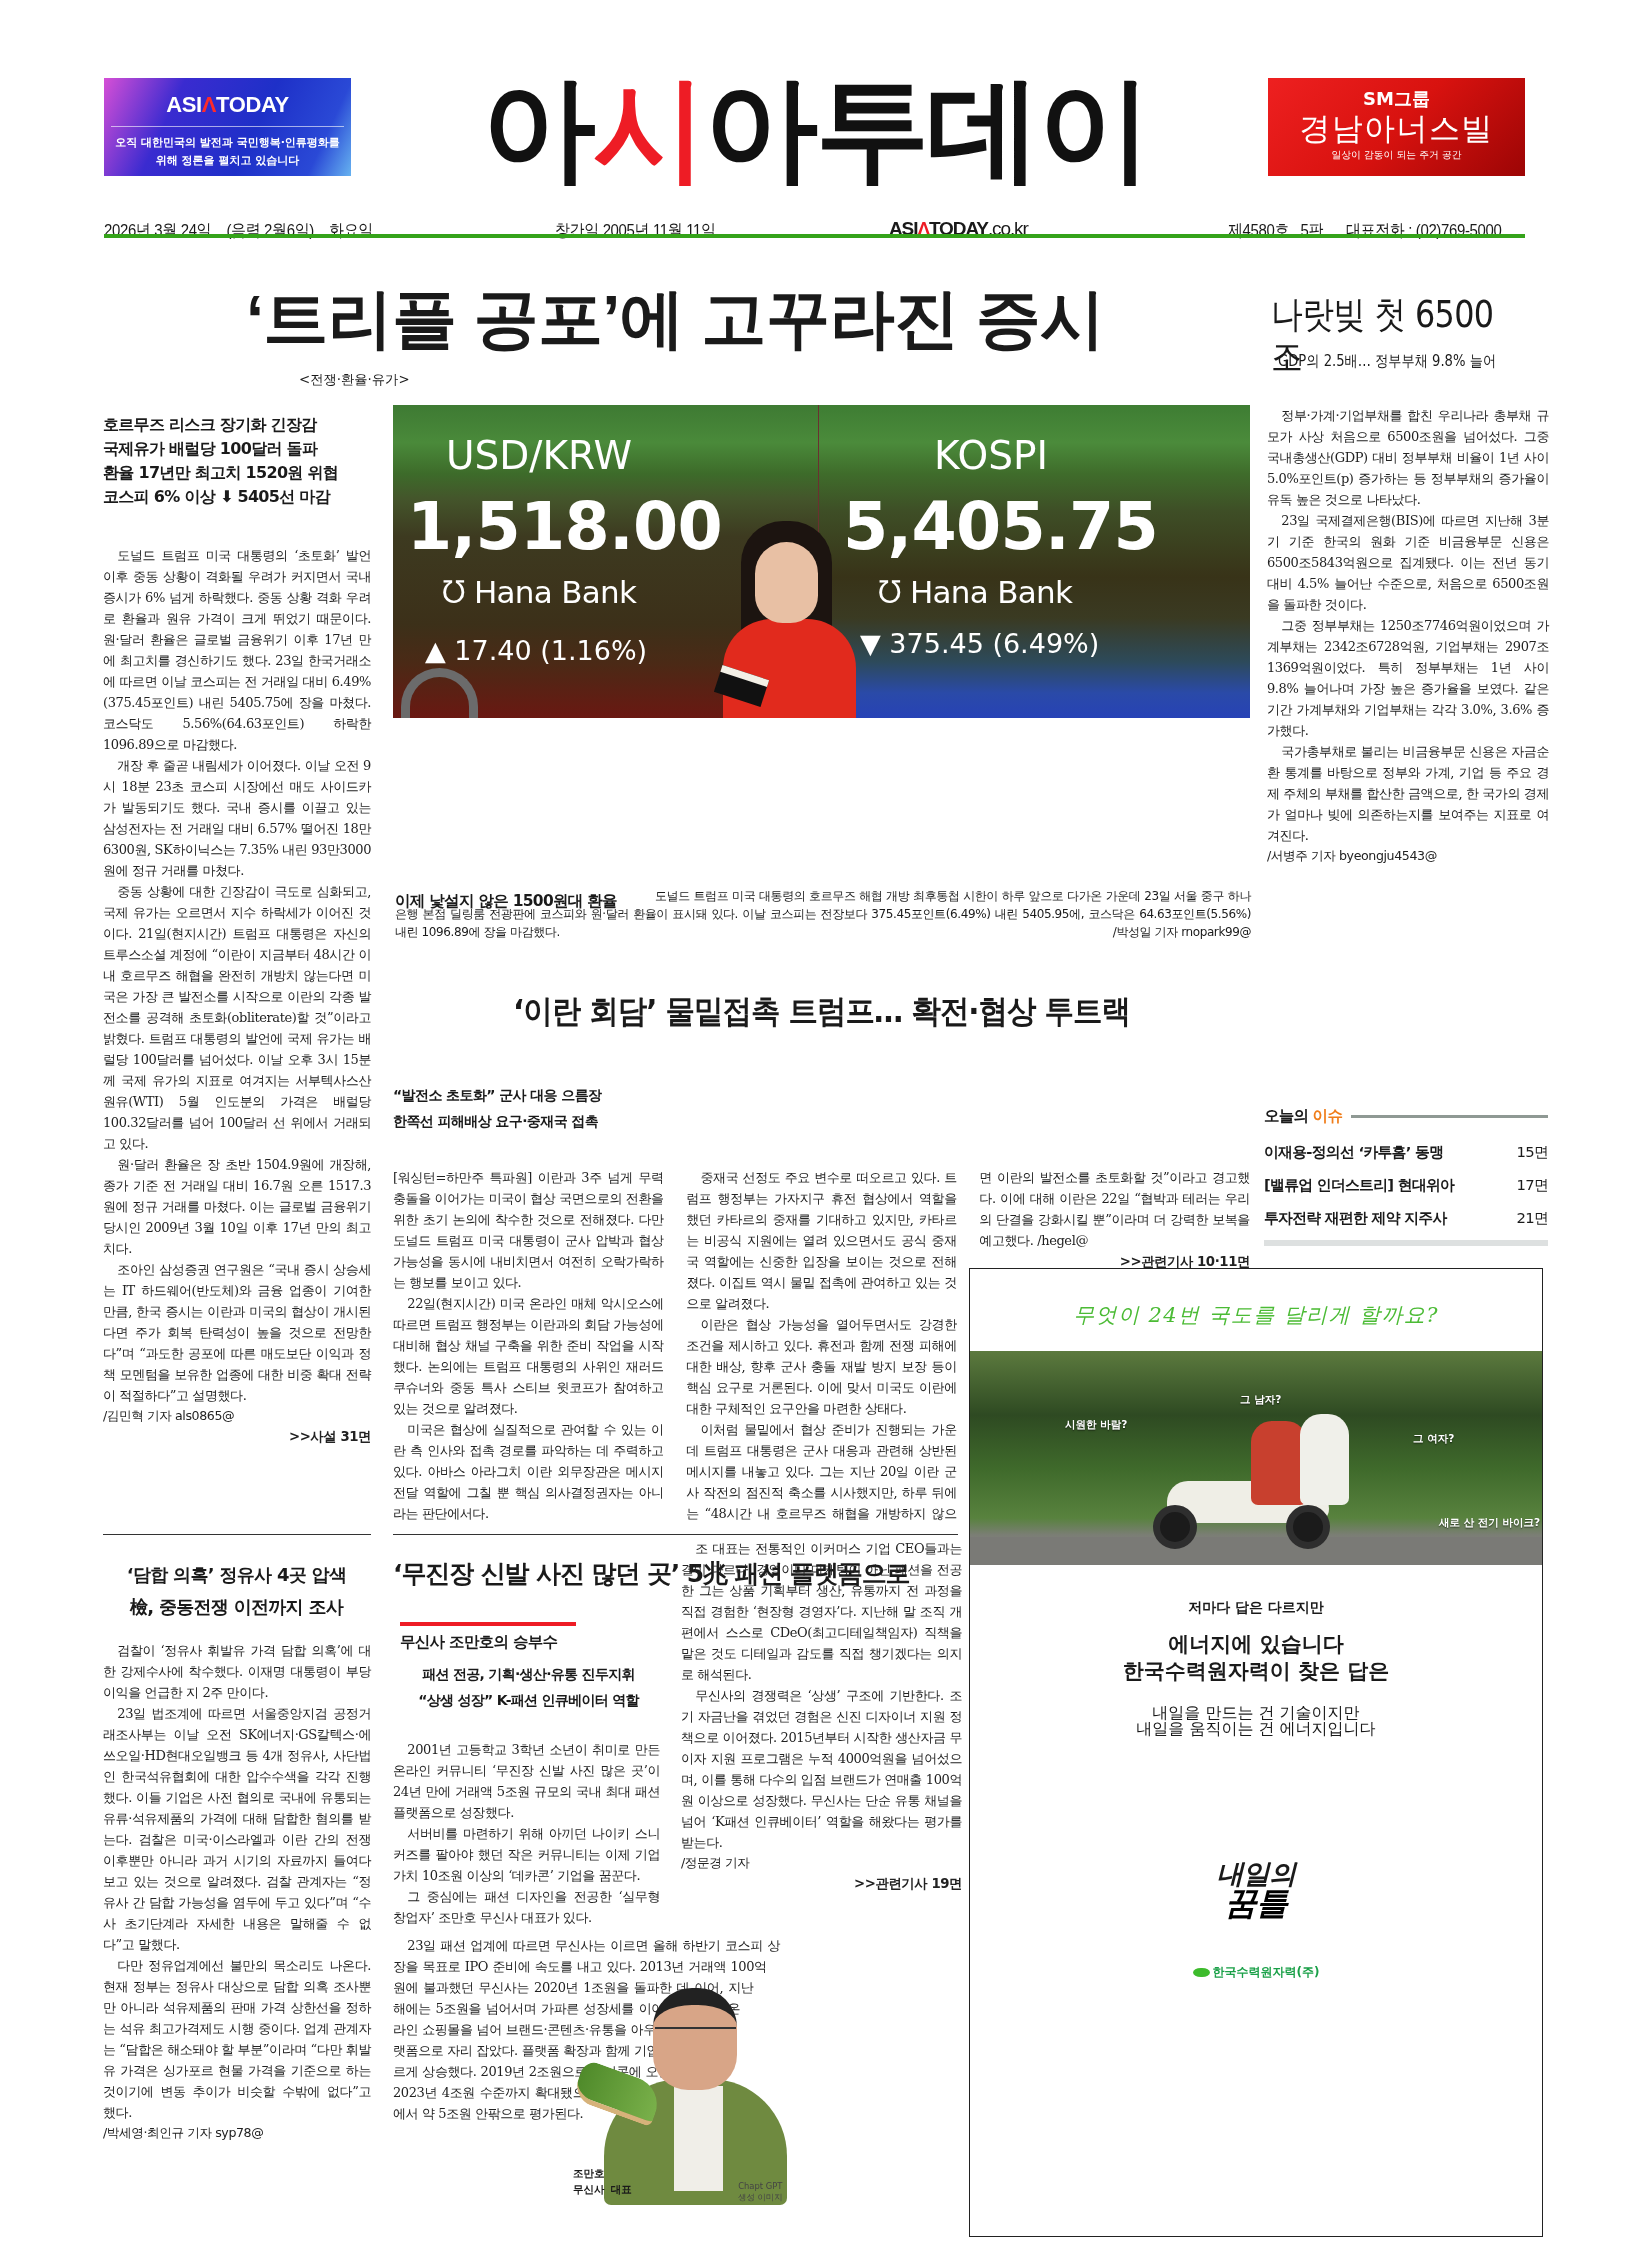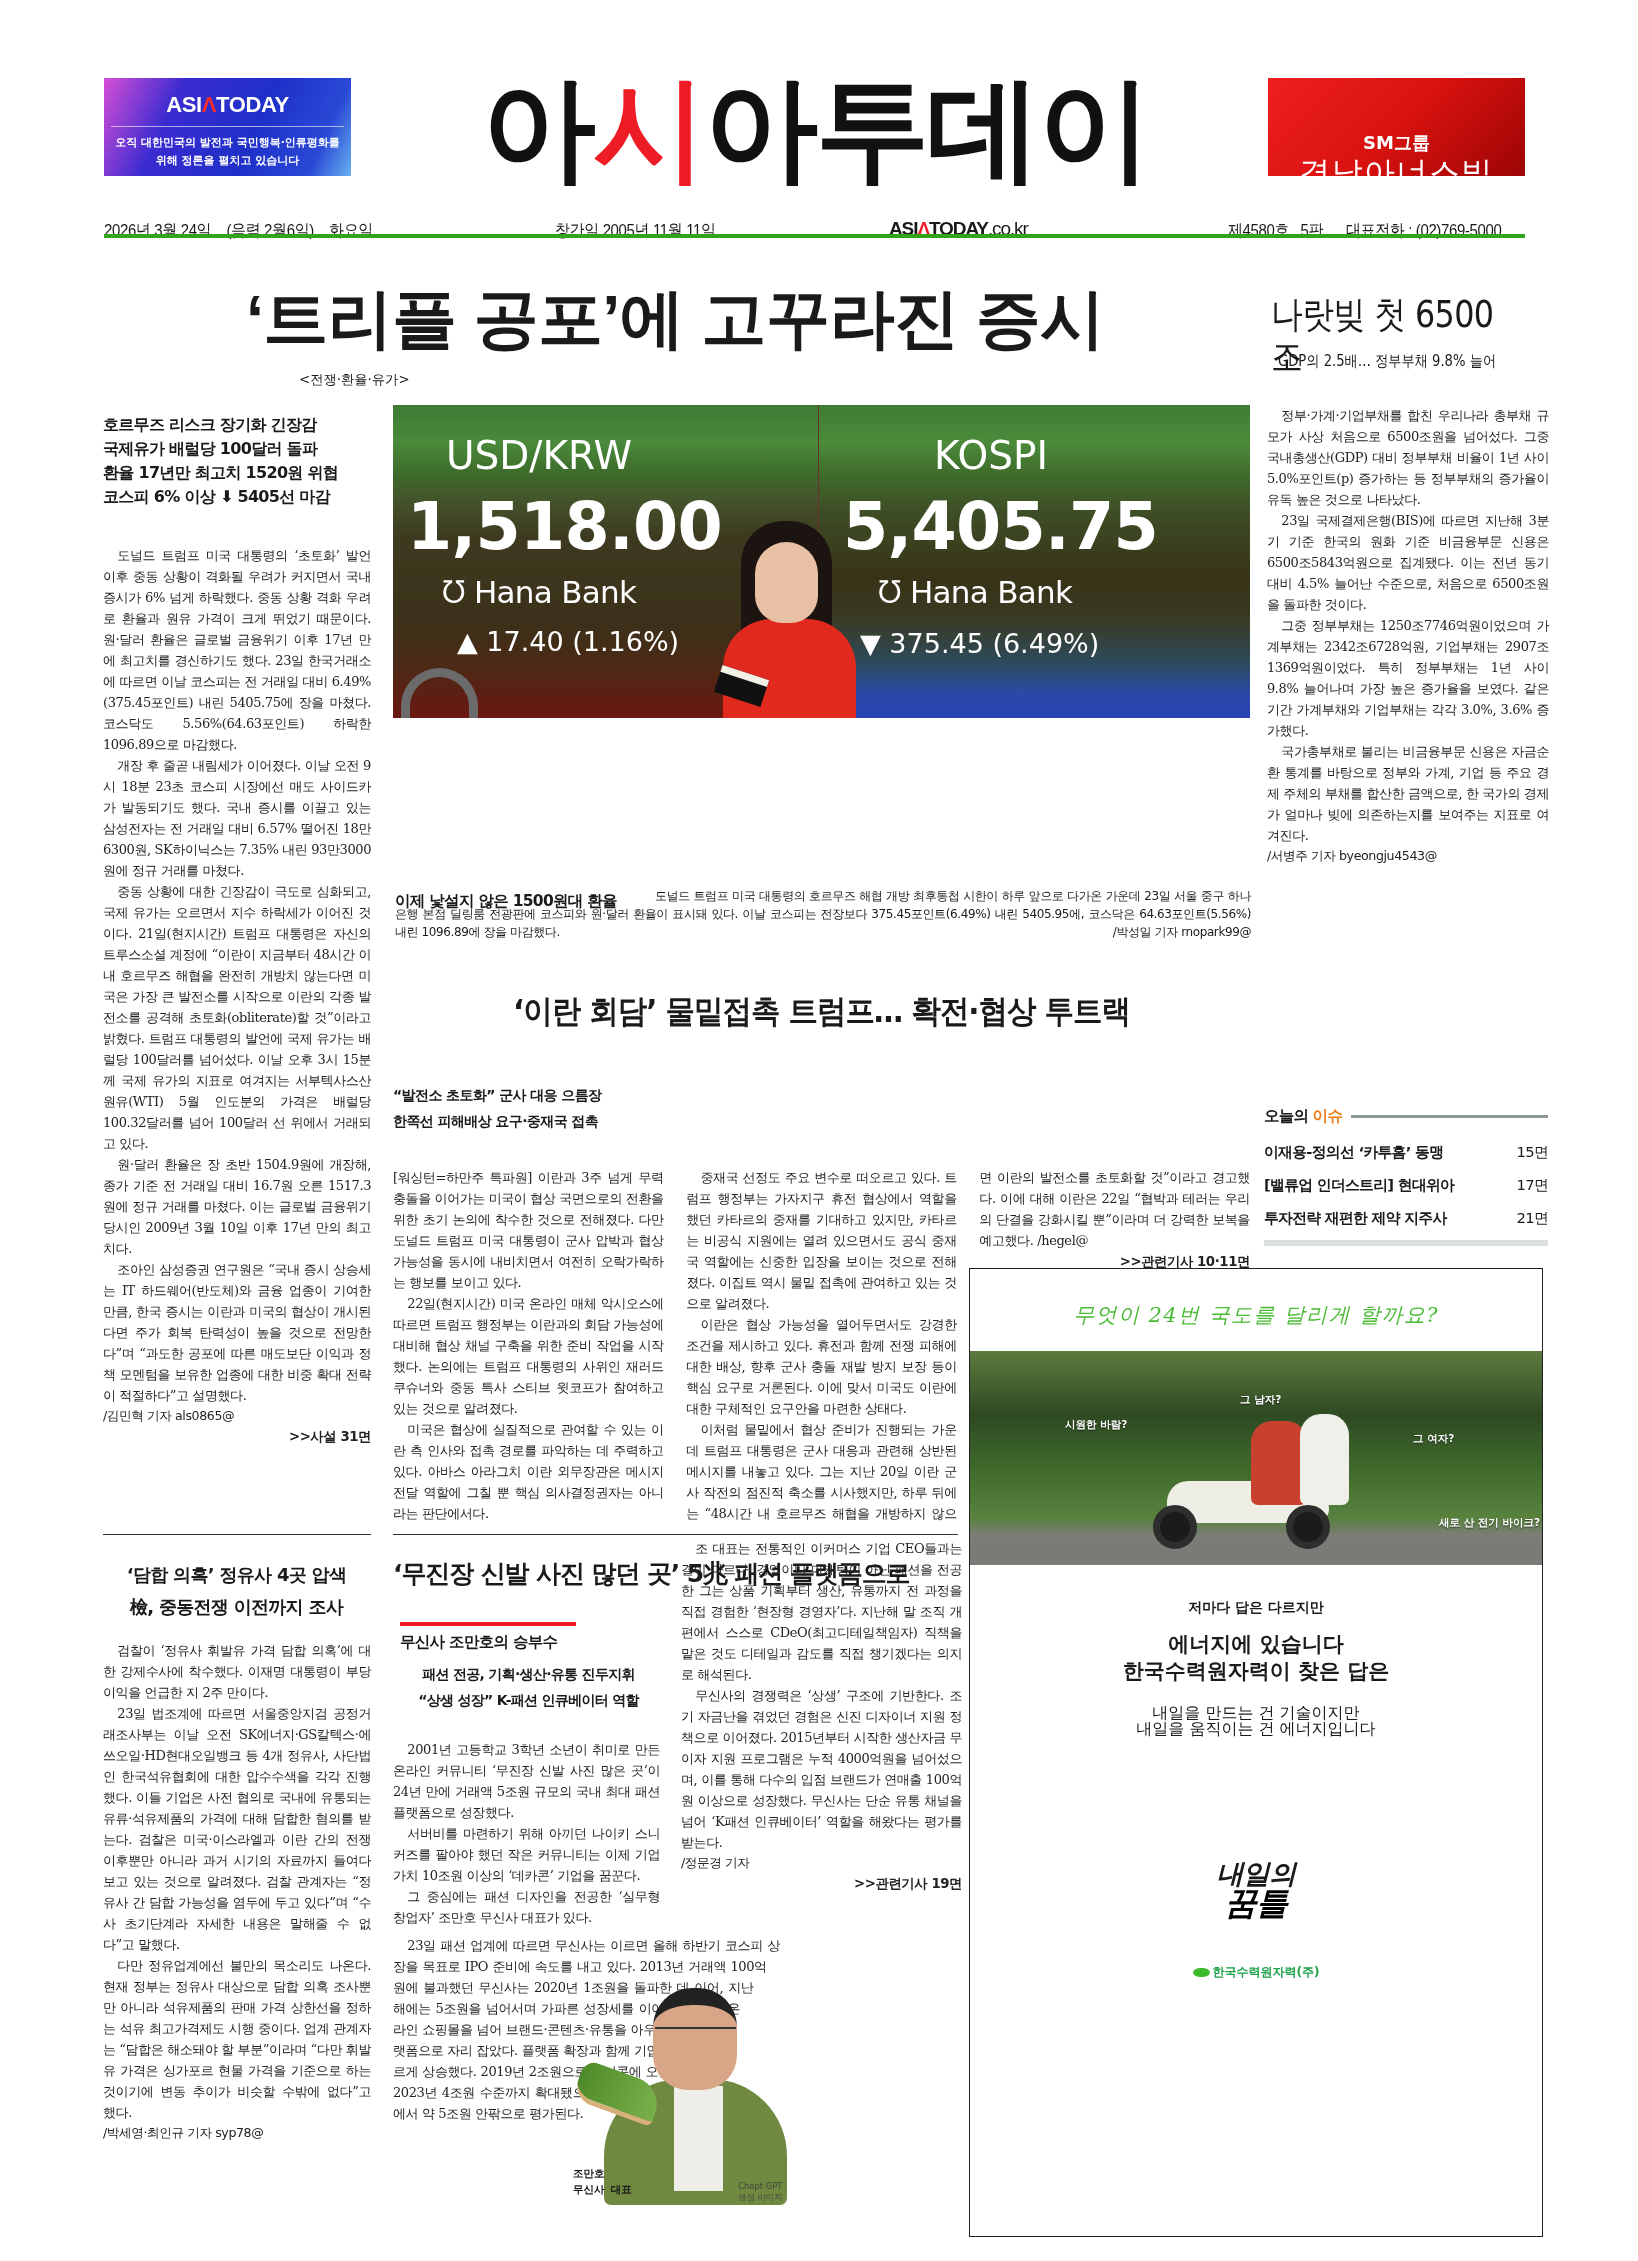--- a/index.html
+++ b/index.html
@@ -15,21 +15,21 @@
   .promo-left .brand .a { color: #ff2a2a; }
   .promo-left .rule { height: 0.7px; background: rgba(255,255,255,0.6); margin: 8.4px 7px 7px; }
   .promo-left .slogan { font-size: 11px; font-weight: bold; line-height: 18px; }
 
   .logo { left: 436px; top: 76px; width: 759px; height: 105px; font-family: "Liberation Sans", sans-serif;
     font-weight: bold; font-size: 114px; line-height: 105px; letter-spacing: -2.8px; color: #111; text-align: center; }
   .logo .red { color: #ee1c25; }
 
   .promo-right { left: 1268px; top: 78px; width: 257px; height: 98px;
     background: linear-gradient(135deg, #ee2020 0%, #d8120f 50%, #9c0505 100%); color: #fff; text-align: center; padding-top: 9.8px; }
-  .promo-right .grp { font-weight: bold; font-size: 18px; line-height: 21px; margin-top: 44px; }
+  .promo-right .grp { font-weight: bold; font-size: 18px; line-height: 21px; }
   .promo-right .name { font-size: 31px; line-height: 39px; letter-spacing: 1.4px; }
   .promo-right .tag { font-size: 9.8px; line-height: 14px; }
 
   .dateline { top: 219px; height: 24px; font-family: "Liberation Sans", sans-serif; font-size: 17px; line-height: 24px; letter-spacing: -0.4px; transform: scaleX(0.88); transform-origin: left center; }
   .green-rule { left: 104px; top: 232px; width: 1421px; height: 3.5px; background: #35a31a; top: 234px; }
   .sitelogo { left: 889px; top: 218px; font-family: "Liberation Sans", sans-serif; font-weight: bold; font-size: 19px; letter-spacing: -1.1px; }
   .sitelogo .a { color: #ee1c25; }
   .sitelogo .tld { font-weight: normal; }
 
   
@@ -163,21 +163,21 @@
   <div class="ref">&gt;&gt;사설 31면</div>
 </div>
 
 <div class="abs photo">
   <div class="rightpanel"></div>
   <div class="divider"></div>
   <div class="chair"></div>
   <div class="label" style="left:53px; top:28px; font-size:39px;">USD/KRW</div>
   <div class="label big" style="left:14px; top:84px;">1,518.00</div>
   <div class="label hana" style="left:49px; top:169px;"><span>ᘮ </span><span>Hana Bank</span></div>
-  <div class="label chg" style="left:32px; top:221px;margin-left:32px;"><span>▲ 17.40 (1.16%)</span></div>
+  <div class="label chg" style="left:32px; top:230px;"><span>▲ 17.40 (1.16%)</span></div>
   <div class="label" style="left:541px; top:28px; font-size:39px;">KOSPI</div>
   <div class="label big" style="left:450px; top:84px;">5,405.75</div>
   <div class="label hana" style="left:485px; top:169px;"><span>ᘮ </span><span>Hana Bank</span></div>
   <div class="label chg" style="left:467px; top:223px;"><span>▼ 375.45 (6.49%)</span></div>
   <div class="person">
     <div class="hair"></div>
       <div class="body"></div>
       <div class="face"></div>
       <div class="book"></div>
   </div>

